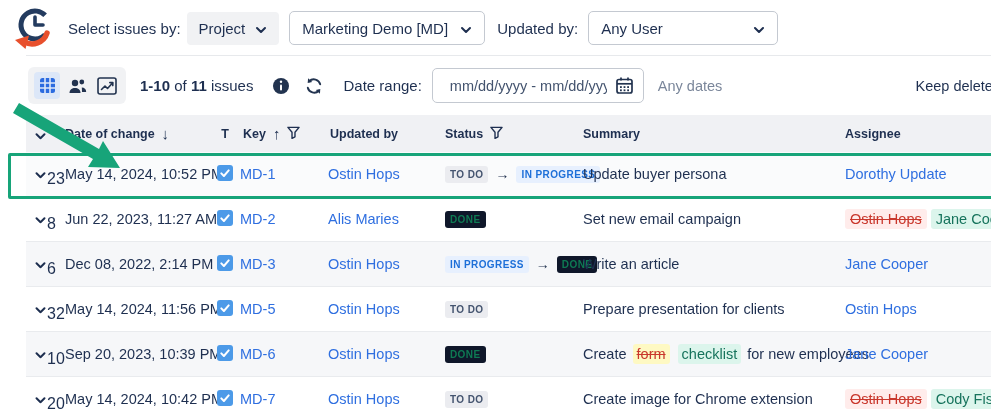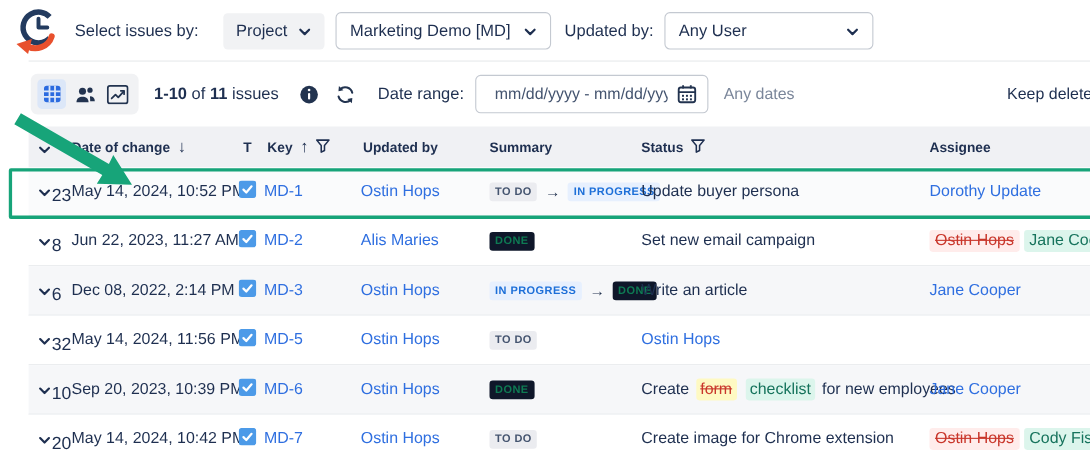--- a/index.html
+++ b/index.html
@@ -7,21 +7,21 @@
   body {
     position:relative; overflow:hidden; background:#fff;
     font-family:"Liberation Sans", sans-serif; color:#1E2F50;
   }
   
   .filter-bar { height:56px; display:flex; align-items:center; padding-left:10px; }
   .filter-divider { position:absolute; left:26px; right:0; top:55px; height:1px; background:#E7E9EC; }
   .logo { width:50px; height:48px; margin-right:8px; flex:0 0 auto; }
   .lbl { font-size:15px; color:#1E2F50; white-space:nowrap; }
   .gray-select {
-    margin-left:22px; display:inline-flex; align-items:center; gap:10px;
+    margin-left:6px; display:inline-flex; align-items:center; gap:10px;
     background:#F1F2F4; border:none; border-radius:4px; height:33px; padding:0 12px;
     font-family:inherit; font-size:15px; color:#1E2F50; cursor:pointer;
   }
   .white-select {
     margin-left:10px; display:inline-flex; align-items:center; justify-content:space-between;
     background:#fff; border:1.5px solid #C4C9D1; border-radius:5px; height:34px; padding:0 12px;
     font-family:inherit; font-size:15px; color:#1E2F50; cursor:pointer;text-align:center;
   }
   .white-select.md { width:196px; margin-right:12px; }
   .white-select.user { width:190px; }
@@ -217,31 +217,31 @@
       <span>
         <svg width="13" height="13" viewBox="0 0 14 14">
             <path d="M1 1.5 H13 L8.6 6.8 V11.6 L5.4 13.3 V6.8 Z" fill="none" stroke="#1E2F50" stroke-width="1.5" stroke-linejoin="round"></path>
           </svg>
       </span>
     </div>
     <div class="hcell" style="padding-left:2px">
       <span>Updated by</span>
     </div>
     <div class="hcell" style="padding-left:2px">
-      <span>Summary</span>
-    </div>
-    <div class="hcell" style="padding-left:2px">
       <span>Status</span>
       <span>
         <svg width="13" height="13" viewBox="0 0 14 14">
             <path d="M1 1.5 H13 L8.6 6.8 V11.6 L5.4 13.3 V6.8 Z" fill="none" stroke="#1E2F50" stroke-width="1.5" stroke-linejoin="round"></path>
           </svg>
       </span>
     </div>
     <div class="hcell" style="padding-left:2px">
+      <span>Summary</span>
+    </div>
+    <div class="hcell" style="padding-left:2px">
       <span>Assignee</span>
     </div>
   </div>
   <div>
       <div class="trow shaded first">
     <div class="cell c-expand">
       <span class="row-count">23</span>
       <span class="row-chev">
         <svg width="11" height="7" viewBox="0 0 11 7">
               <path d="M1.5 1.5 L5.5 5.5 L9.5 1.5" fill="none" stroke="#1E2F50" stroke-width="2" stroke-linecap="round" stroke-linejoin="round"></path>
@@ -344,20 +344,21 @@
               <rect width="16" height="16" rx="3" fill="#4C9AE8"></rect>
               <path d="M4.3 8.4 L6.9 11 L11.7 5.4" fill="none" stroke="#fff" stroke-width="2" stroke-linecap="round" stroke-linejoin="round"></path>
             </svg>
       </span>
     </div>
     <div class="cell c-key"><span class="link">MD-5</span></div>
     <div class="cell c-updated"><span class="link">Ostin Hops</span></div>
     <div class="cell c-status">
           <span class="lozenge todo">TO DO</span>
         </div>
+    <div class="cell c-summary"><span class="seg normal">Prepare presentation for clients</span></div>
     <div class="cell c-assignee">
           <span class="aseg link">Ostin Hops</span>
         </div>
   </div>
       <div class="trow shaded">
     <div class="cell c-expand">
       <span class="row-count">10</span>
       <span class="row-chev">
         <svg width="11" height="7" viewBox="0 0 11 7">
               <path d="M1.5 1.5 L5.5 5.5 L9.5 1.5" fill="none" stroke="#1E2F50" stroke-width="2" stroke-linecap="round" stroke-linejoin="round"></path>

